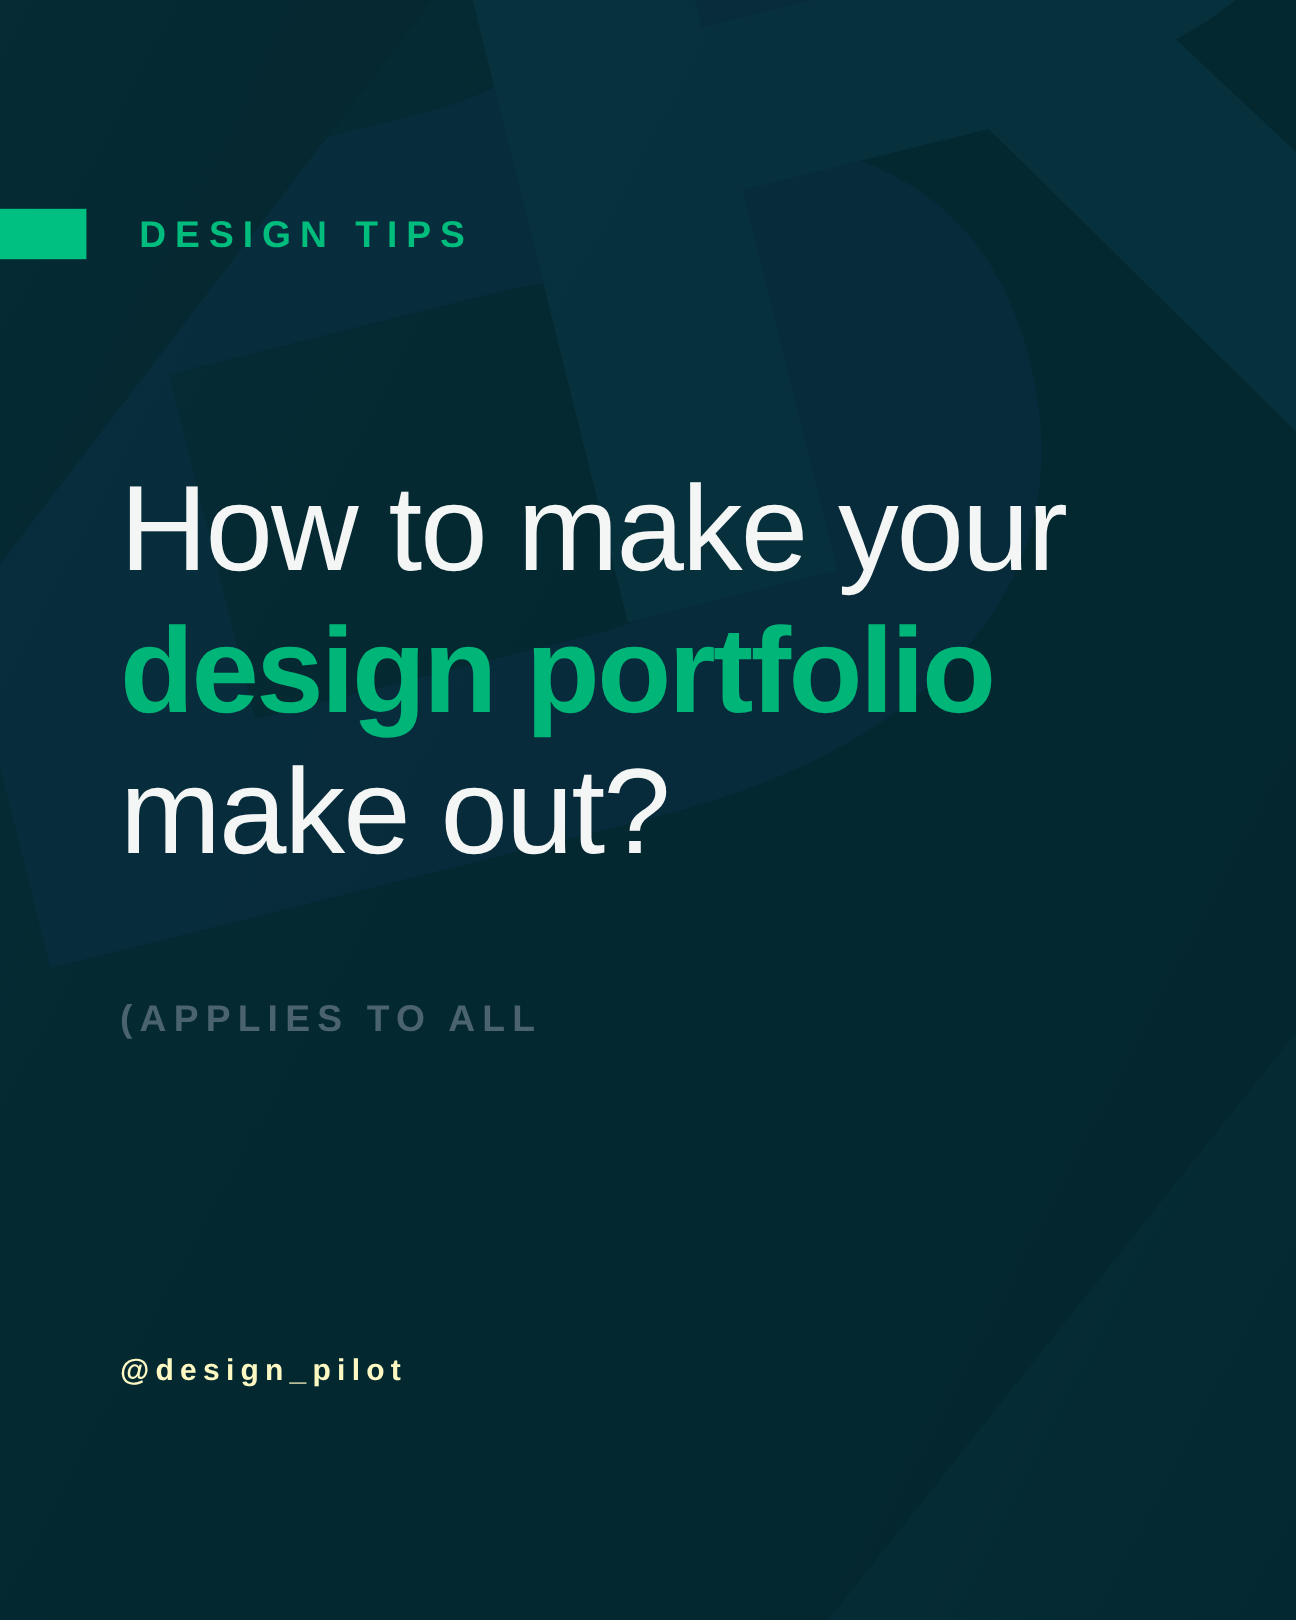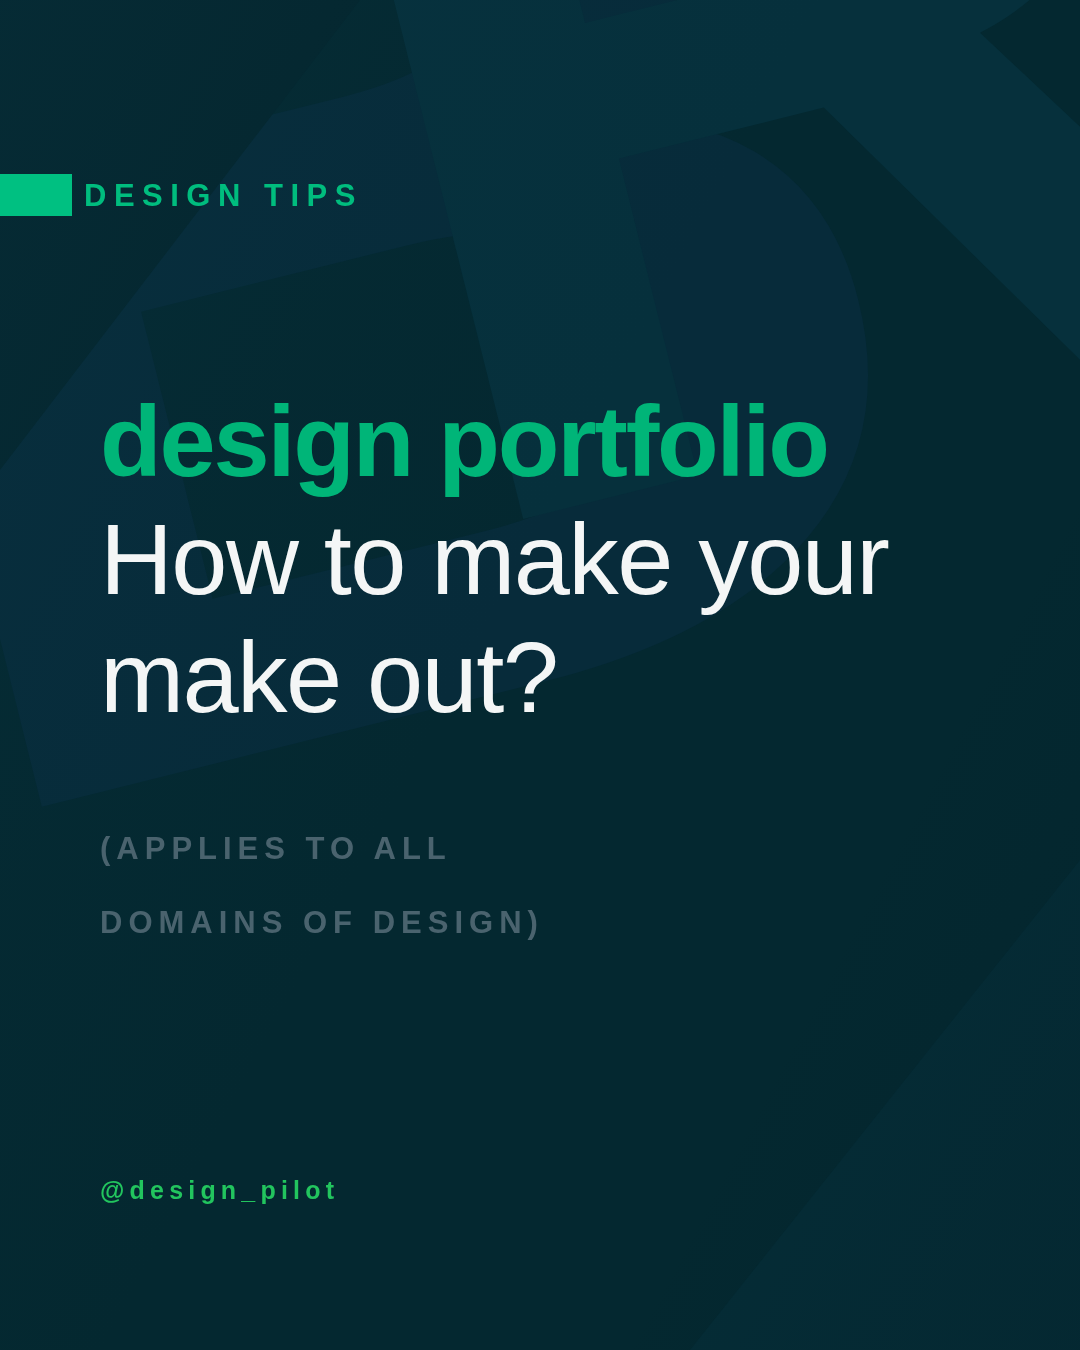--- a/index.html
+++ b/index.html
@@ -63,21 +63,21 @@
     align-items: center;
     height: 42px;
   }
   .accent-bar {
     width: 72px;
     height: 42px;
     background: #00c081;
     flex: none;
   }
   .eyebrow-label {
-    margin-left: 12px;
+    margin-left: 44px;
     color: #00bd7e;
     font-size: 31px;
     font-weight: bold;
     letter-spacing: 7.5px;
     line-height: 1;
     white-space: nowrap;
   }
 
   
   .headline {
@@ -118,27 +118,26 @@
     white-space: nowrap;
     display: block;
     margin-top: 28px;
   }
 
   
   .handle {
     position: absolute;
     left: 100px;
     top: 1130px;
-    color: #22c55e;
+    color: #fef9c3;
     font-size: 25px;
     font-weight: bold;
     letter-spacing: 5.2px;
     line-height: 1;
     white-space: nowrap;
-    margin-top: 48px;
   }
 </style>
 </head>
 <body>
 
 <div class="canvas">
 
   <div class="watermark">
     <svg viewBox="0 0 1080 1350" xmlns="http://www.w3.org/2000/svg" aria-hidden="true">
       <defs>
@@ -166,26 +165,25 @@
   <div class="sheen"></div>
 
   <div class="content">
 
     <div class="eyebrow-row">
       <div class="accent-bar"></div>
       <div class="eyebrow-label">DESIGN TIPS</div>
     </div>
 
     <div class="headline">
+      <div class="headline-line hl-white">How to make your</div>
       <div class="headline-line hl-green">design portfolio</div>
-      <div class="headline-line hl-white">How to make your</div>
       <div class="headline-line hl-white">make out?</div>
     </div>
 
     <div class="subtitle">
       <span class="subtitle-line">(APPLIES TO ALL</span>
-      <span class="subtitle-line">DOMAINS OF DESIGN)</span>
     </div>
 
     <div class="handle">@design_pilot</div>
 
   </div>
 </div>
 
 </body></html>

